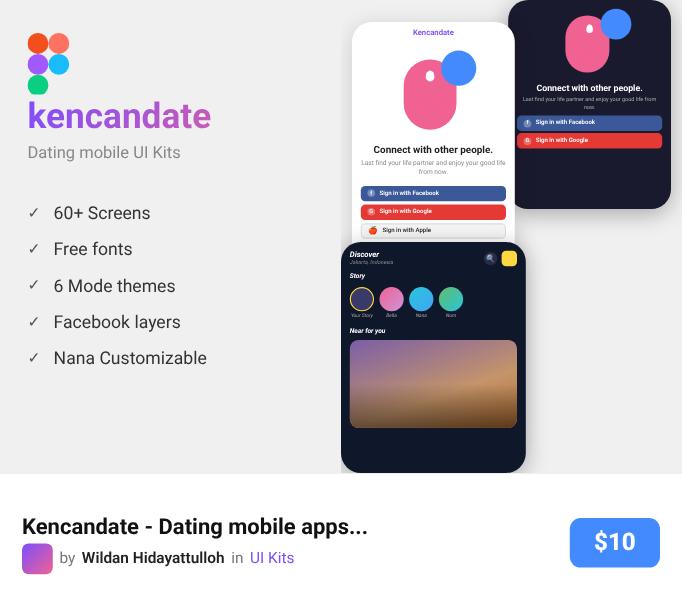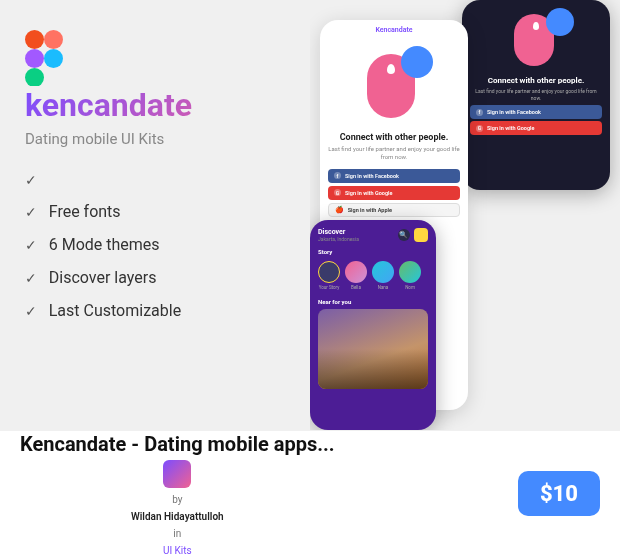--- a/index.html
+++ b/index.html
@@ -38,21 +38,21 @@
       background: linear-gradient(135deg, #7c4dff, #f06292);
       -webkit-background-clip: text;
       -webkit-text-fill-color: transparent;
       background-clip: text;
       margin-bottom: 6px;
     }
 
     .app-subtitle {
       font-size: 15px;
       color: #888;
-      margin-bottom: 24px;
+      margin-bottom: 36px;
     }
 
     .feature-list {
       list-style: none;
       display: flex;
       flex-direction: column;
       gap: 14px;
     }
 
     .feature-item {
@@ -393,23 +393,22 @@
     .product-title {
       font-size: 20px;
       font-weight: 700;
       color: #111;
     }
 
     .author-line {
       display: flex;
       align-items: center;
       gap: 6px;
-      font-size: 10px;
+      font-size: 14px;
       color: #777;
-      flex-direction: column;
     }
 
     .author-avatar {
       width: 28px;
       height: 28px;
       border-radius: 6px;
       background: linear-gradient(135deg, #7c4dff, #f06292);
     }
 
     .author-name {
@@ -459,36 +458,37 @@
       <rect x="0" y="38" width="19" height="19" rx="9.5" fill="#0ACF83"></rect>
       <circle cx="28.5" cy="28.5" r="9.5" fill="#1ABCFE"></circle>
     </svg>
 
     <div class="app-title">kencandate</div>
     <div class="app-subtitle">Dating mobile UI Kits</div>
 
     <ul class="feature-list">
     <li class="feature-item">
           <span class="checkmark">✓</span>
+          <span>60+ Screens</span>
         </li>
         <li class="feature-item">
           <span class="checkmark">✓</span>
           <span>Free fonts</span>
         </li>
         <li class="feature-item">
           <span class="checkmark">✓</span>
           <span>6 Mode themes</span>
         </li>
         <li class="feature-item">
           <span class="checkmark">✓</span>
-          <span>Discover layers</span>
+          <span>Facebook layers</span>
         </li>
         <li class="feature-item">
           <span class="checkmark">✓</span>
-          <span>Last Customizable</span>
+          <span>Nana Customizable</span>
         </li>
       </ul>
   </div>
 
   <div class="screens-area">
 
     <div class="phone-dark-top-section">
       <div class="phone-dark-top-hero">
         <div style="position:relative; width:44px; height:52px;">
           <div class="dark-hero-shape-pink"></div>
@@ -531,21 +531,21 @@
       <div class="social-btn g-btn">
         <div class="social-icon-circle">G</div>
         <span>Sign in with Google</span>
       </div>
       <div class="social-btn apple-btn">
         <div style="font-size:7px;">🍎</div>
         <span>Sign in with Apple</span>
       </div>
     </div>
 
-    <div class="phone-dark" style="position:absolute;left:0;top:220px;width:126px;height:210px;background:#4c1d95;border-radius:18px;box-shadow:0 4px 20px rgba(0,0,0,0.3);overflow:hidden;">
+    <div class="phone-dark" style="position:absolute;left:0;top:220px;width:168px;height:210px;background:#0f172a;border-radius:18px;box-shadow:0 4px 20px rgba(0,0,0,0.3);overflow:hidden;font-style:italic;">
       <div class="phone-dark-top" style="padding:8px 8px 4px;display:flex;justify-content:space-between;align-items:flex-start;">
         <div>
           <div class="dark-title-text">Discover</div>
           <div class="dark-subtitle-text">Jakarta, Indonesia</div>
         </div>
         <div class="dark-top-icons">
           <div class="dark-search-icon">🔍</div>
           <div class="dark-yellow-btn"></div>
         </div>
       </div>

